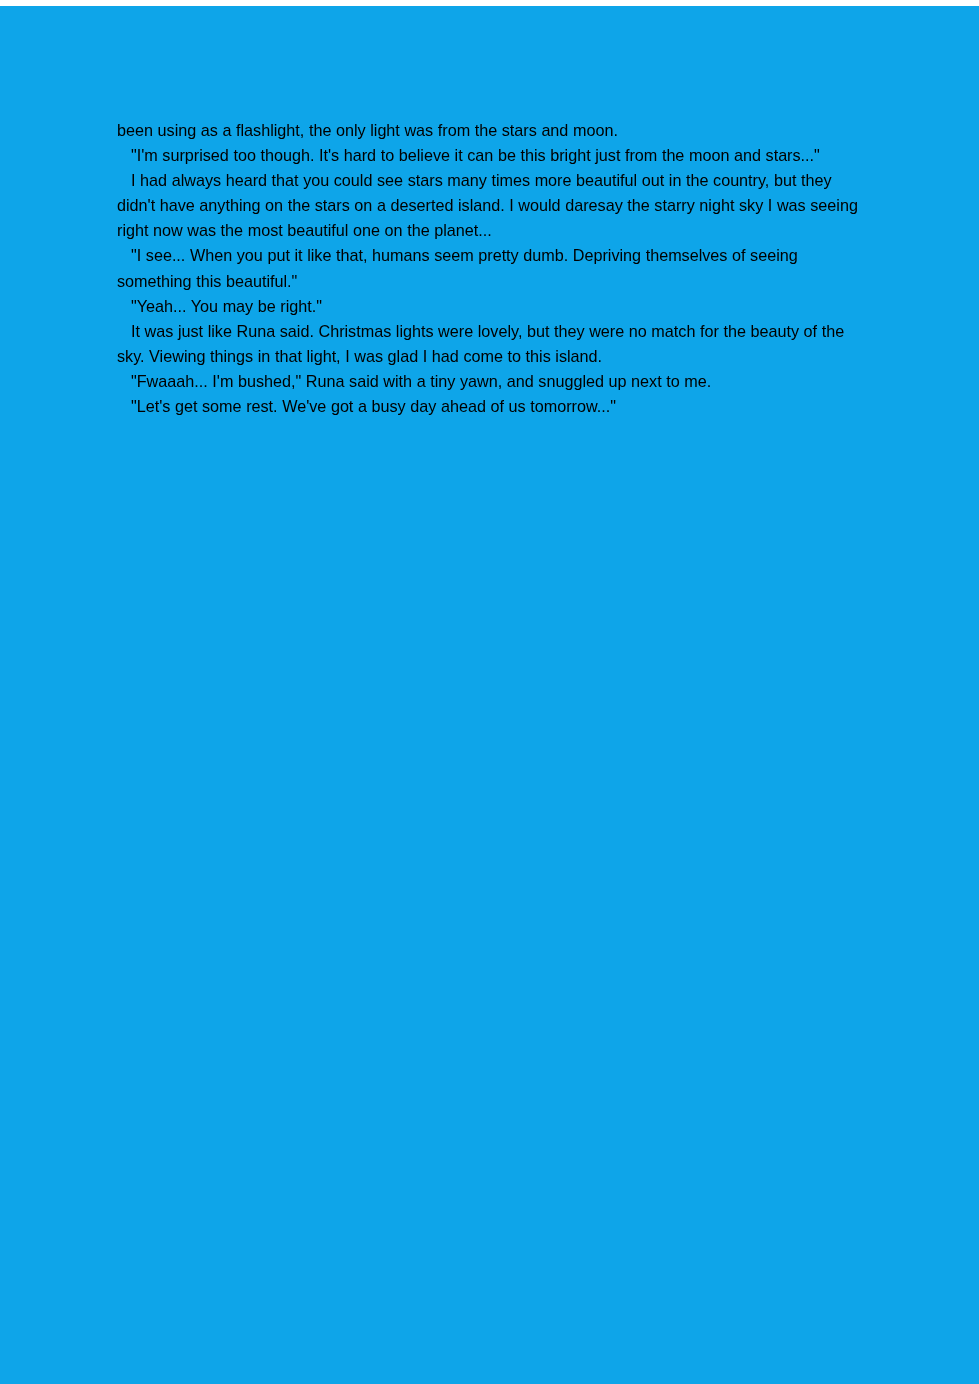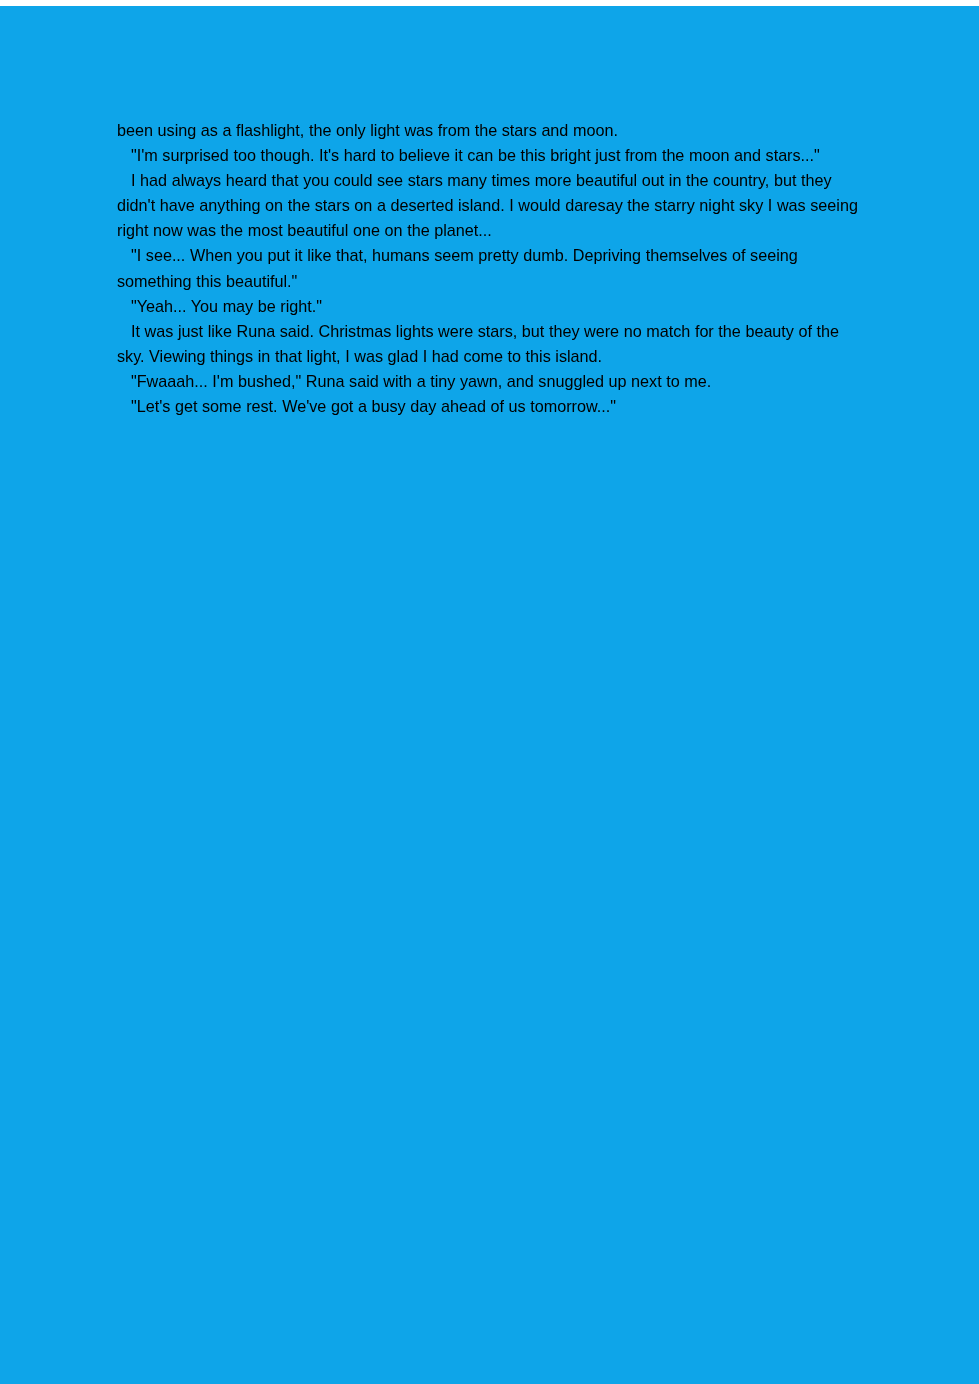--- a/index.html
+++ b/index.html
@@ -47,17 +47,17 @@
 </head>
 <body>
 
 <div class="page">
   <div class="text-block">
     <p class="para no-indent">been using as a flashlight, the only light was from the stars and moon.</p>
     <p class="para">"I'm surprised too though. It's hard to believe it can be this bright just from the moon and stars..."</p>
     <p class="para">I had always heard that you could see stars many times more beautiful out in the country, but they didn't have anything on the stars on a deserted island. I would daresay the starry night sky I was seeing right now was the most beautiful one on the planet...</p>
     <p class="para">"I see... When you put it like that, humans seem pretty dumb. Depriving themselves of seeing something this beautiful."</p>
     <p class="para">"Yeah... You may be right."</p>
-    <p class="para">It was just like Runa said. Christmas lights were stars, but they were no match for the beauty of the sky. Viewing things in that light, I was glad I had come to this island.</p>
+    <p class="para">It was just like Runa said. Christmas lights were lovely, but they were no match for the beauty of the sky. Viewing things in that light, I was glad I had come to this island.</p>
     <p class="para">"Fwaaah... I'm bushed," Runa said with a tiny yawn, and snuggled up next to me.</p>
     <p class="para">"Let's get some rest. We've got a busy day ahead of us tomorrow..."</p>
   </div>
 </div>
 
 </body></html>

